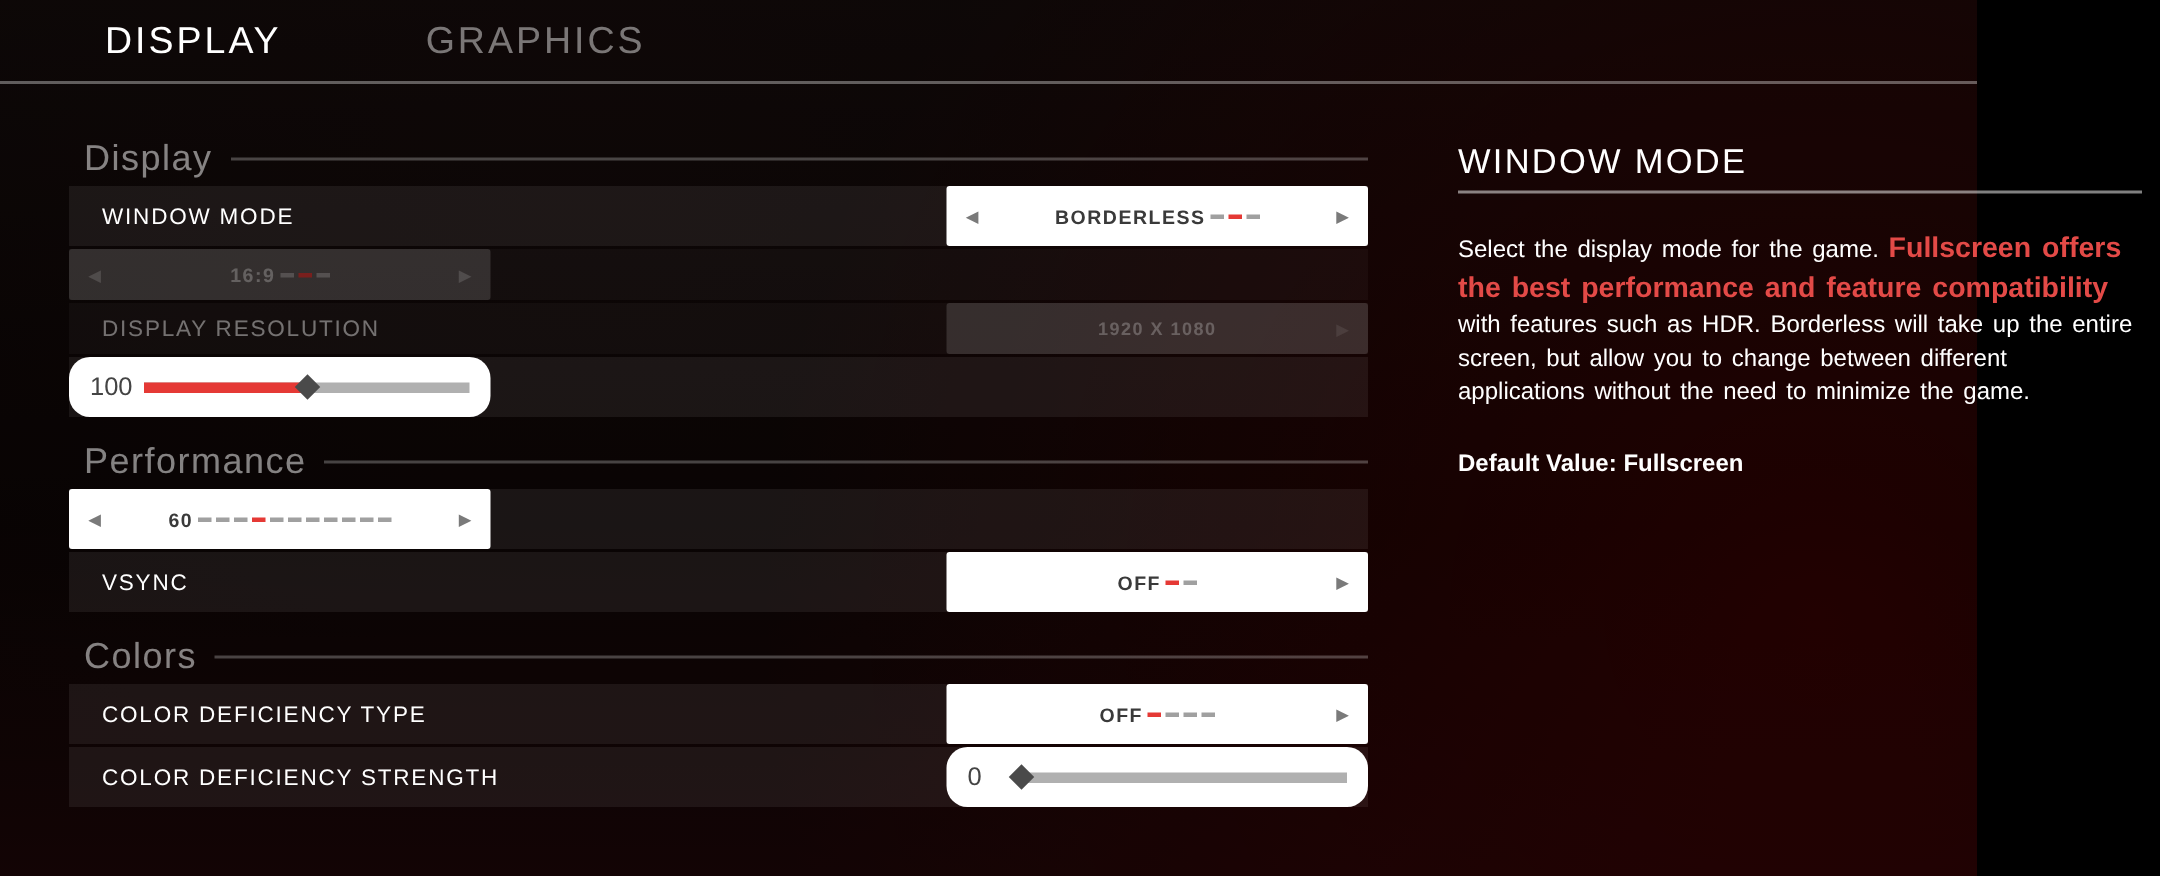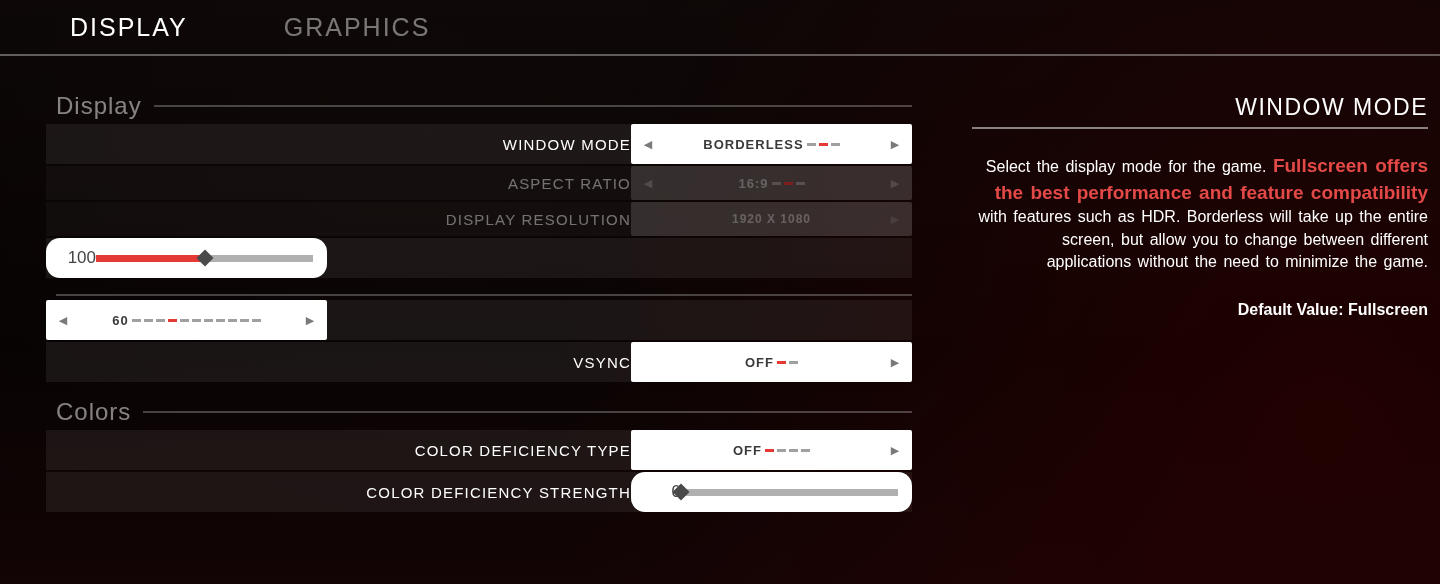--- a/index.html
+++ b/index.html
@@ -7,27 +7,26 @@
     padding: 0;
     width: 1440px;
     height: 584px;
     font-family: "Segoe UI", Arial, sans-serif;
     color: #ffffff;
     overflow: hidden;
     background: #000;
   }
   .root {
     position: relative;
-    width: 1440px;
+    width: 1318px;
     height: 584px;
     background:
       radial-gradient(circle at 92% 70%, rgba(120,0,0,0.55), transparent 55%),
       radial-gradient(circle at 30% 10%, rgba(40,20,20,0.4), transparent 60%),
       linear-gradient(180deg, #1b1110, #110706 60%, #2a0a0c);
-    text-align: right;
   }
   .dim-overlay {
     position: absolute; inset: 0;
     background: rgba(0,0,0,0.55);
   }
 
   
   .tabbar {
     position: relative;
     height: 54px;
@@ -254,21 +253,20 @@
                 <div class="tick"></div>
                 <div class="tick a"></div>
                 <div class="tick"></div>
               </div>
           </div>
           <div class="sel-arrow r">▶</div>
         </div>
       </div>
 
       <div class="row tight disabled">
-        <div class="row-label">ASPECT RATIO</div>
         <div class="selector disabled" style="height:34px">
           <div class="sel-arrow l">◀</div>
           <div class="sel-center">
             <div class="sel-value">16:9</div>
             <div class="ticks">
                 <div class="tick"></div>
                 <div class="tick a"></div>
                 <div class="tick"></div>
               </div>
           </div>
@@ -290,20 +288,21 @@
         <div class="slider">
           <div class="slider-val">100</div>
           <div class="slider-track">
             <div class="slider-fill" style="width: 50%;"></div>
             <div class="slider-thumb" style="left: 50%;"></div>
           </div>
         </div>
       </div>
 
       <div class="section-h">
+        <span>Performance</span>
           <div class="line"></div>
       </div>
 
       <div class="row">
         <div class="selector">
           <div class="sel-arrow l">◀</div>
           <div class="sel-center">
             <div class="sel-value">60</div>
             <div class="ticks">
                 <div class="tick"></div>

